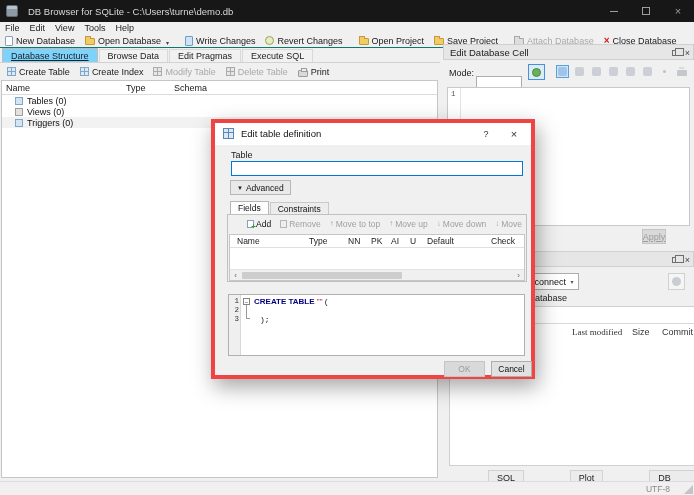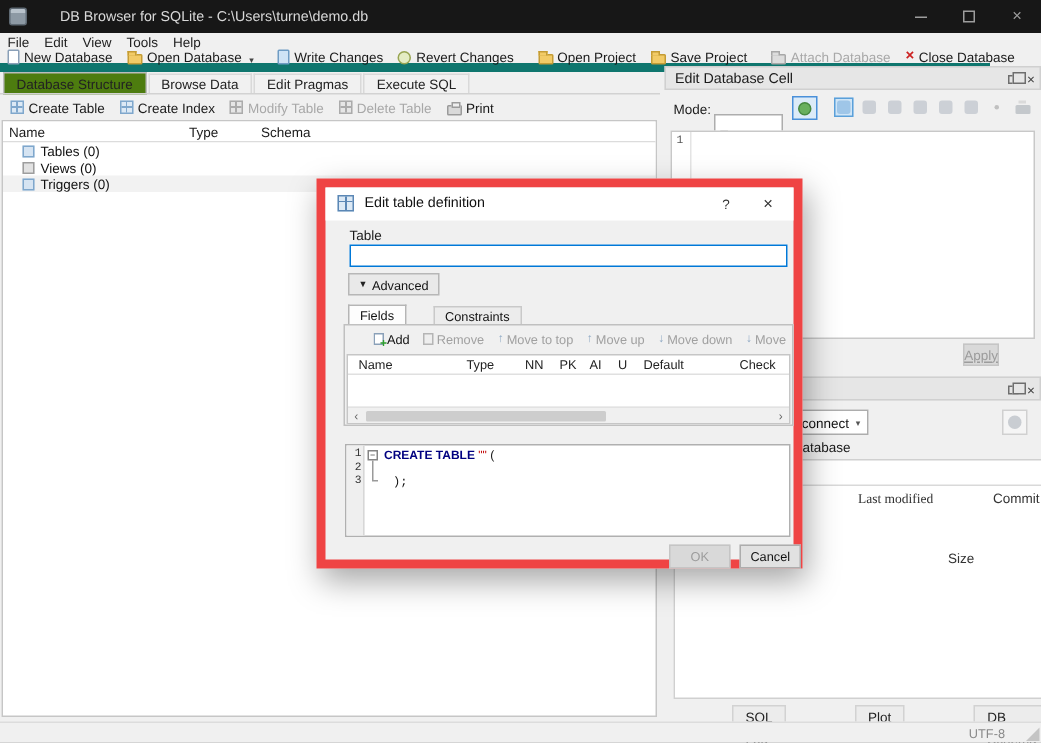--- a/index.html
+++ b/index.html
@@ -4,32 +4,32 @@
 <style>
   * { margin:0; padding:0; box-sizing:border-box; font-family:"Liberation Sans", sans-serif; }
   body { background:#555; }
   .app { position:relative; width:694px; height:495px; background:#f0f0f0; overflow:hidden; font-size:9px; color:#111; }
   .abs { position:absolute; }
 
   
   .titlebar { position:absolute; top:0; left:0; width:694px; height:22px; background:#171717; display:flex; align-items:center; }
   .app-icon { width:12px; height:12px; margin-left:6px; background:#8d99a4; border-radius:2px; border:1px solid #5f6a74;
               background-image:linear-gradient(#b8c2cb 0 3px, transparent 3px); }
-  .titlebar-title { margin-left:22px; color:#d8d8d8; font-size:9.5px; }
+  .titlebar-title { margin-left:10px; color:#d8d8d8; font-size:9.5px; }
   .win-controls { position:absolute; right:0; top:0; height:22px; display:flex; }
   .win-btn { width:32px; height:22px; display:flex; align-items:center; justify-content:center; color:#9d9d9d; font-size:11px; }
   .min-glyph { width:8px; height:1px; background:#9d9d9d; }
   .max-glyph { width:8px; height:8px; border:1px solid #9d9d9d; }
 
   
   .menubar { position:absolute; top:22px; left:0; width:694px; height:12px; display:flex; align-items:center; background:#f0f0f0; }
   .menu-item { padding:0 5px; color:#222; }
 
   
-  .toolbar { position:absolute; top:34px; left:0; width:660px; height:14px; display:flex; align-items:center; background:#f0f0f0; border-bottom:6px solid #0f766e; }
+  .toolbar { position:absolute; top:34px; left:0; width:660px; height:14px; display:flex; align-items:center; background:#f0f0f0; border-bottom:1px solid #0f766e; }
   .tbtn { display:flex; align-items:center; gap:3px; padding:0 5px; height:14px; white-space:nowrap; }
   .tbtn .lbl { color:#1a1a1a; }
   .tbtn.disabled .lbl { color:#a8a8a8; }
   .tsep { width:1px; height:11px; background:#d5d5d5; margin:0 3px; }
   .dd-arrow { font-size:6px; color:#444; margin-left:2px; margin-top:4px; }
 
   .icon-doc { width:8px; height:10px; background:#fff; border:1px solid #8aa0b8; border-radius:1px; }
   .icon-doc.blue { background:#cfe3f5; border-color:#6f9cc4; }
   .icon-folder { width:10px; height:7px; background:#f2cb67; border:1px solid #c49c35; border-radius:1px; position:relative; margin-top:2px; }
   .icon-folder::before { content:""; position:absolute; top:-3px; left:-1px; width:4px; height:2px; background:#f2cb67; border:1px solid #c49c35; border-bottom:none; }
@@ -42,21 +42,21 @@
                                 linear-gradient(to bottom, transparent 3px, #7fa7cc 3px, #7fa7cc 4px, transparent 4px); }
   .icon-grid.gray { background:#e6e6e6; border-color:#ababab;
                background-image:linear-gradient(to right, transparent 3px, #ababab 3px, #ababab 4px, transparent 4px),
                                 linear-gradient(to bottom, transparent 3px, #ababab 3px, #ababab 4px, transparent 4px); }
   .icon-print { width:10px; height:7px; background:#d9d9d9; border:1px solid #9b9b9b; border-radius:1px; position:relative; margin-top:3px; }
   .icon-print::before { content:""; position:absolute; top:-3px; left:2px; width:4px; height:2px; background:#eeeeee; border:1px solid #9b9b9b; }
 
   
   .tabsrow { position:absolute; top:48px; left:2px; height:15px; display:flex; align-items:flex-start; }
   .mtab { padding:0 8px; height:13px; line-height:13px; background:#f1f1f1; border:1px solid #d9d9d9; border-bottom:none; margin-right:1px; margin-top:1px; color:#222; }
-  .mtab.active { background:#4d7c0f; border:1px solid #bcbcbc; border-bottom:none; height:15px; line-height:14px; margin-top:0; }
+  .mtab.active { background:#7dd3fc; border:1px solid #bcbcbc; border-bottom:none; height:15px; line-height:14px; margin-top:0;text-decoration:underline; }
   .pane-line { position:absolute; top:62px; left:0; width:440px; height:1px; background:#d2d2d2; }
 
   
   .s-toolbar { position:absolute; top:64px; left:2px; height:15px; display:flex; align-items:center; }
 
   
   .tree-panel { position:absolute; top:80px; left:1px; width:437px; height:398px; background:#ffffff; border:1px solid #c6c6c6; }
   .tree-header { position:relative; height:14px; border-bottom:1px solid #dcdcdc; background:#fff; }
   .tree-col { position:absolute; top:2px; color:#1a1a1a; }
   .tree-row { position:relative; height:11px; display:flex; align-items:center; background:#fff; }
@@ -102,35 +102,35 @@
 
   .bottom-tabs { position:absolute; top:470px; left:444px; height:17px; display:flex; gap:2px; }
   .btab { padding:0 8px; height:16px; line-height:15px; background:#ececec; border:1px solid #d2d2d2; color:#222;margin-left:44px; }
   .btab.active { background:#ffffff; border-color:#bcbcbc; height:17px; }
 
   .statusbar { position:absolute; top:481px; left:0; width:694px; height:14px; background:#f0f0f0; border-top:1px solid #dcdcdc; }
   .enc { position:absolute; right:24px; top:2px; color:#8a8a8a; font-size:8.5px; }
   .grip { position:absolute; right:1px; bottom:1px; width:0; height:0; border-left:9px solid transparent; border-bottom:9px solid #c4c4c4; }
 
   
-  .dialog { position:absolute; left:211px; top:119px; width:324px; height:260px; background:#f0f0f0; border:6px solid #ef4444;
+  .dialog { position:absolute; left:211px; top:119px; width:324px; height:260px; background:#f0f0f0; border:4px solid #ef4444;
             box-shadow:3px 8px 20px rgba(0,0,0,0.35); }
   .dlg-titlebar { position:absolute; top:0; left:0; width:100%; height:22px; background:#ffffff; }
   .dlg-icon { position:absolute; left:8px; top:5px; width:11px; height:11px; background:#dce9f5; border:1px solid #5b87b5;
               background-image:linear-gradient(to right, transparent 4px, #5b87b5 4px, #5b87b5 5px, transparent 5px),
                                linear-gradient(to bottom, transparent 3px, #5b87b5 3px, #5b87b5 4px, transparent 4px); }
   .dlg-title { position:absolute; left:26px; top:5px; font-size:9.5px; color:#111; }
   .dlg-sysbtn { position:absolute; top:0; width:26px; height:22px; display:flex; align-items:center; justify-content:center; color:#333; }
   .dlg-label { position:absolute; color:#1a1a1a; }
   .dlg-input { position:absolute; left:16px; top:38px; width:292px; height:15px; border:1px solid #0078d7; background:#fff; font-size:9px; padding:0 3px; outline:none; }
   .adv-btn { position:absolute; left:15px; top:57px; height:15px; padding:0 6px; display:inline-flex; align-items:center; gap:3px;
              background:#e9e9e9; border:1px solid #b7b7b7; font-size:8.5px; color:#111; }
   .adv-arr { font-size:6px; color:#222; }
   .dlg-tabs { position:absolute; left:15px; top:78px; display:flex; align-items:flex-start; }
-  .dtab { padding:0 7px; height:12px; line-height:12px; background:#ececec; border:1px solid #c9c9c9; border-bottom:none; margin-right:18px; margin-top:1px; font-size:8.5px; }
+  .dtab { padding:0 7px; height:12px; line-height:12px; background:#ececec; border:1px solid #c9c9c9; border-bottom:none; margin-right:1px; margin-top:1px; font-size:8.5px; }
   .dtab.active { background:#fdfdfd; border-color:#b5b5b5; height:14px; line-height:13px; margin-top:0; }
   .dlg-pane { position:absolute; left:12px; top:91px; width:300px; height:68px; border:1px solid #c0c0c0; background:#f0f0f0; }
   .fld-actions { position:absolute; left:19px; top:2px; right:2px; height:13px; display:flex; align-items:center; gap:9px; overflow:hidden; white-space:nowrap; font-size:8.5px; }
   .fact { display:flex; align-items:center; gap:2px; color:#111; }
   .fact.disabled { color:#a0a0a0; }
   .addico { width:7px; height:8px; background:#fff; border:1px solid #8aa0b8; position:relative; }
   .addico::before { content:"+"; position:absolute; right:-3px; bottom:-4px; color:#2e9e2e; font-weight:bold; font-size:8px; }
   .remico { width:7px; height:8px; background:#eee; border:1px solid #b5b5b5; }
   .arr-up, .arr-dn { color:#8fa9c4; font-size:8px; }
   .fields-table { position:absolute; left:1px; top:19px; width:296px; height:47px; background:#fff; border:1px solid #c6c6c6; }
@@ -338,21 +338,21 @@
   <div class="cicon abs" style="left:668px; top:273px; width:17px; height:17px; border-color:#d0d0d0; background:#f5f5f5;">
     <span class="shape" style="border-radius:50%; background:#c9cdd2;"></span>
   </div>
 
   <span class="abs" style="left:496px; top:293px; color:#1a1a1a;">Current Database</span>
 
   <div class="remote-list">
     <div class="rl-header">
       <span class="rl-col" style="left:6px;">Name</span>
       <span class="rl-col" style="left:122px;font-family:Liberation Serif, serif;">Last modified</span>
-      <span class="rl-col" style="left:182px;margin-top:40px;">Size</span>
+      <span class="rl-col" style="left:182px;">Size</span>
       <span class="rl-col" style="left:212px;">Commit</span>
     </div>
   </div>
 
   <div class="bottom-tabs">
     <div class="btab">SQL Log</div>
     <div class="btab">Plot</div>
     <div class="btab">DB Schema</div>
     <div class="btab active">Remote</div>
   </div>

